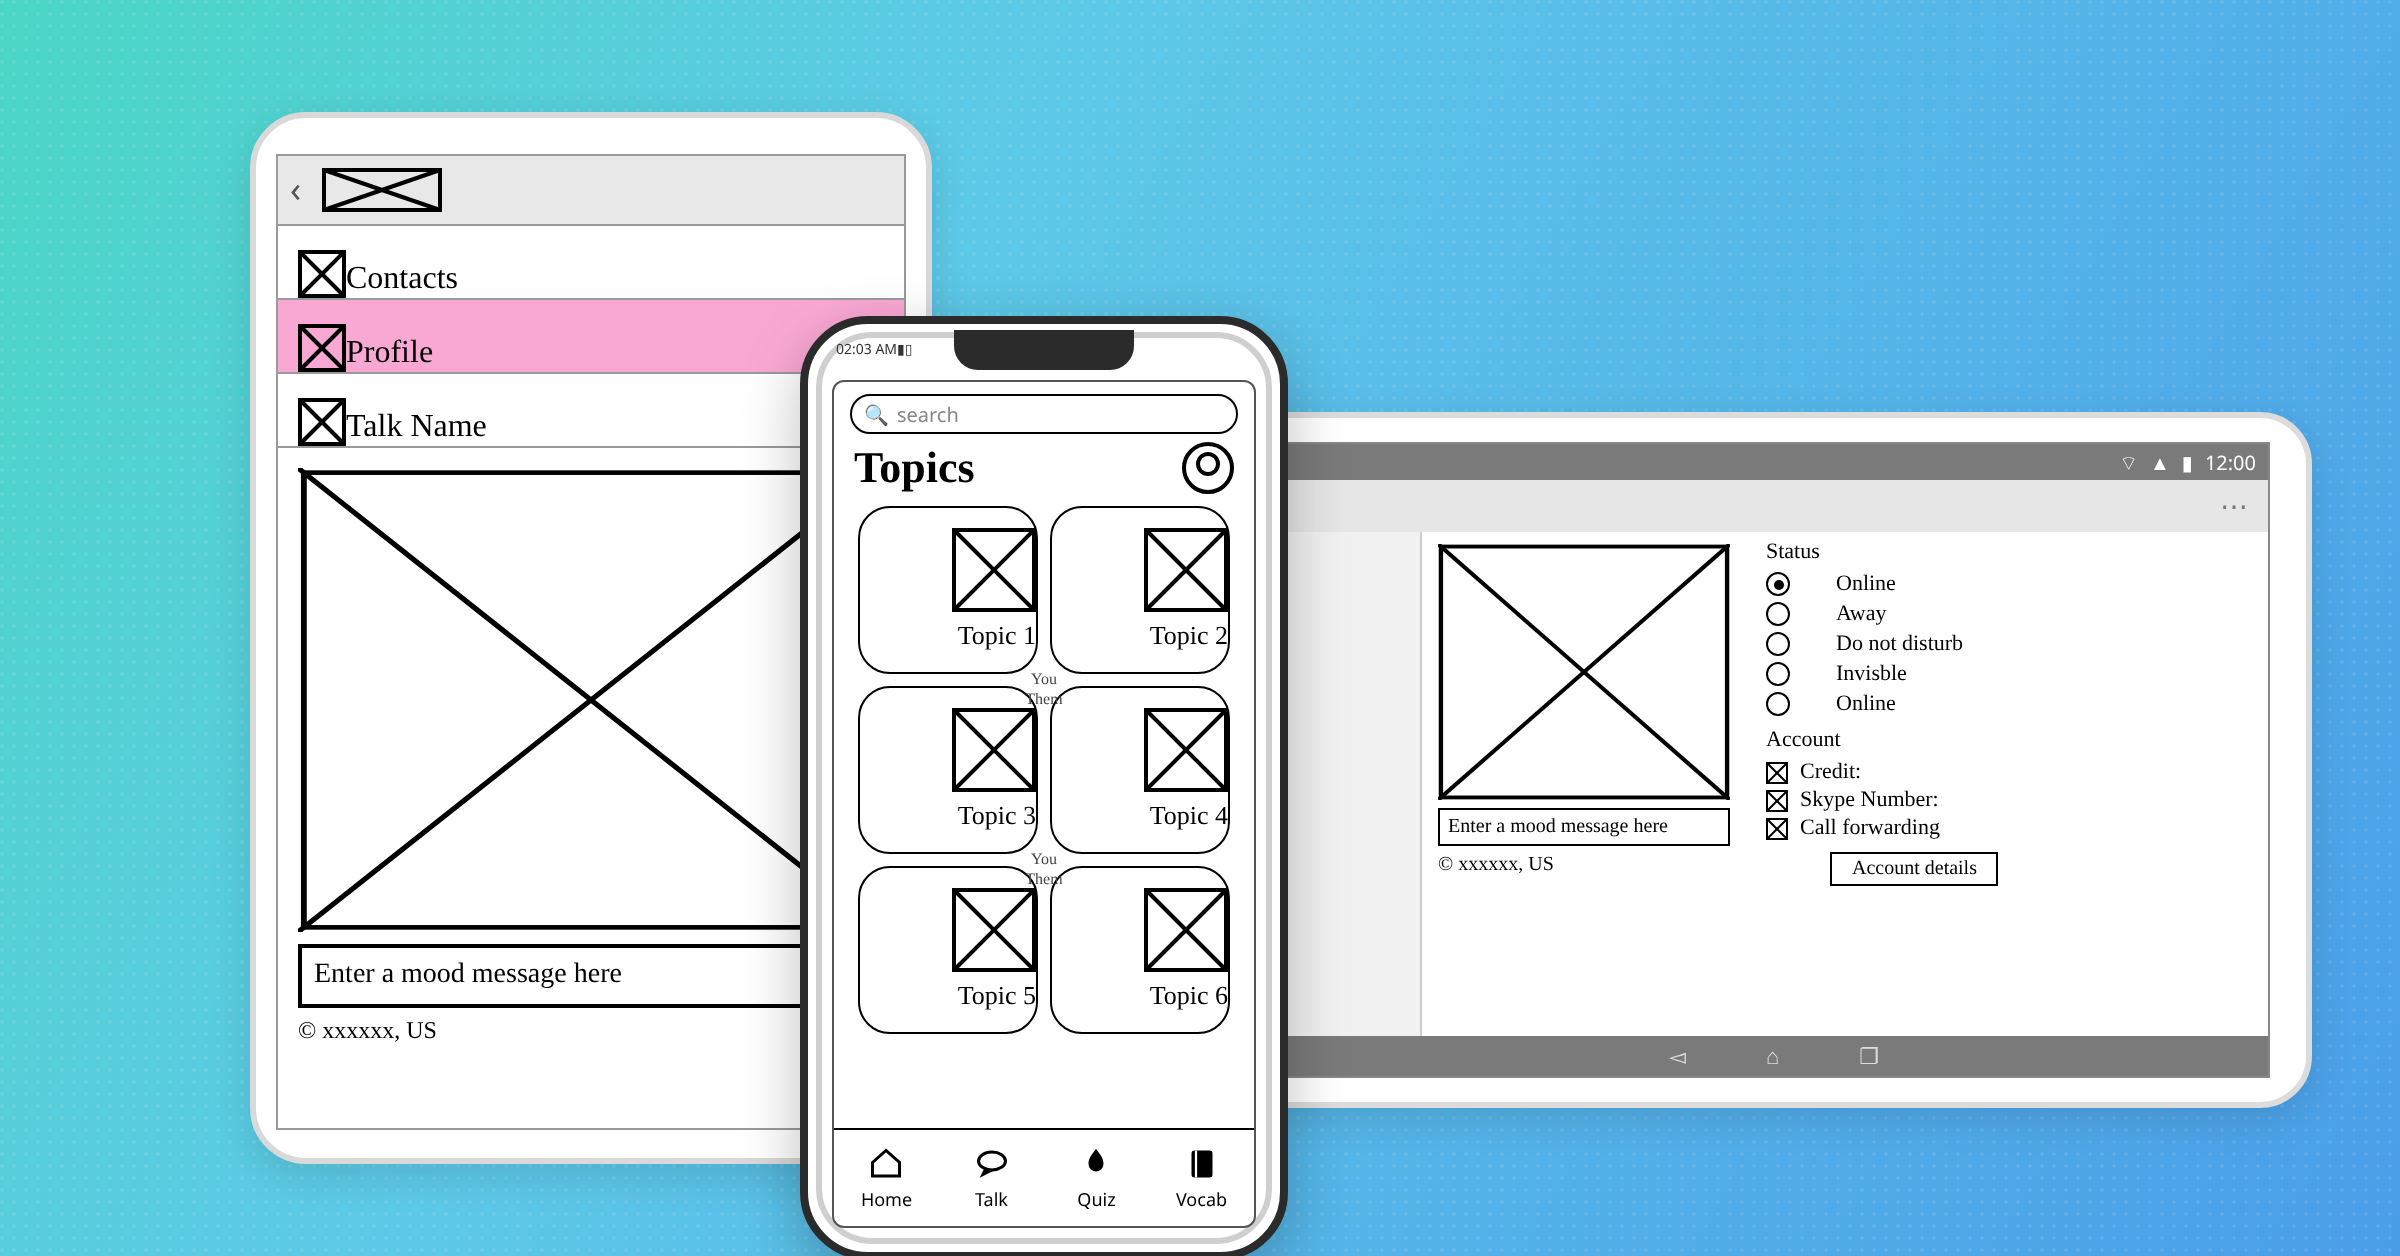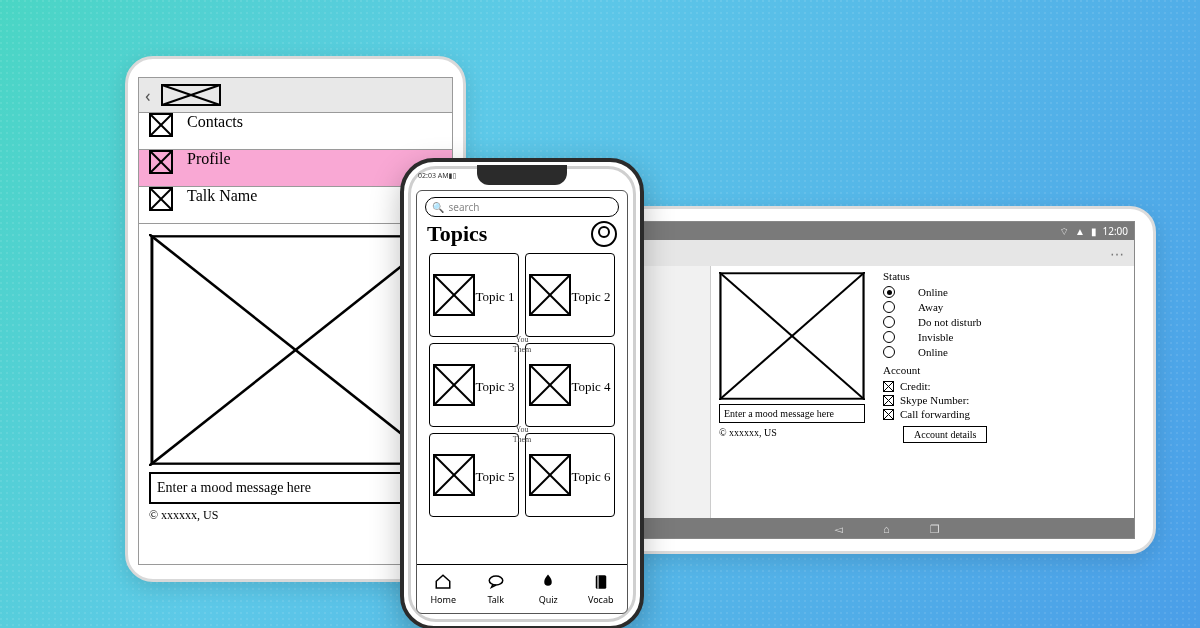--- a/index.html
+++ b/index.html
@@ -8,21 +8,21 @@
 .stage{position:absolute;inset:0}
 
 .hand{font-family:"Comic Sans MS","Segoe Script",cursive}
 
 
 .tabP{position:absolute;left:125px;top:56px;width:335px;height:520px;background:#fff;border:3px solid #d9d9d9;border-radius:28px;box-shadow:0 6px 20px rgba(0,0,0,.12)}
 .tabP .shell{position:absolute;left:10px;right:10px;top:18px;bottom:14px;border:1px solid #9a9a9a}
 .tabP .hdr{height:34px;background:#e8e8e8;border-bottom:1px solid #9a9a9a;display:flex;align-items:center;gap:10px;padding:0 6px}
 .tabP .hdr .chev{font-size:18px;color:#555}
 .tabP .hdr .logo{width:60px;height:22px;position:relative}
-.tabP .list .row{height:36px;display:flex;align-items:flex-start;gap:14px;padding:0 10px;border-bottom:1px solid #9a9a9a}
+.tabP .list .row{height:36px;display:flex;align-items:flex-end;padding:0 10px;border-bottom:1px solid #9a9a9a}
 .tabP .list .row.sel{background:#f9a8d4}
 .tabP .list .ic{width:24px;height:24px;position:relative}
 .tabP .big{margin:10px 10px 6px;height:232px;position:relative}
 .tabP .mood{margin:2px 10px 4px;border:2px solid #000;height:28px;display:flex;align-items:center;padding:0 6px;background:#fff;font-family:"Comic Sans MS",cursive;font-size:14px}
 .tabP .loc{margin:0 10px;font-size:12px;font-family:"Comic Sans MS",cursive}
 
 
 .tabL{position:absolute;left:600px;top:206px;width:550px;height:342px;background:#fff;border:3px solid #dcdcdc;border-radius:26px;box-shadow:0 6px 20px rgba(0,0,0,.12)}
 .tabL .dotL{position:absolute;left:14px;top:50%;width:10px;height:10px;border-radius:50%;background:#eee;transform:translateY(-50%)}
 .tabL .shell{position:absolute;left:36px;right:18px;top:12px;bottom:12px;border:1px solid #888}
@@ -34,36 +34,36 @@
 .tabL .left .sq{height:128px;position:relative}
 .tabL .left .moodL{border:1px solid #000;font-size:10px;padding:3px 4px;margin-top:4px}
 .tabL .left .locL{font-size:10px;margin-top:4px}
 .tabL .right{flex:1;padding:4px 10px 0;font-family:"Comic Sans MS",cursive;font-size:11px}
 .tabL .sect{font-size:11px;margin-bottom:4px}
 .tabL .opt{display:flex;align-items:center;gap:23px;margin-bottom:3px}
 .tabL .opt .r{width:10px;height:10px;border:1.5px solid #000;border-radius:50%;display:inline-flex;align-items:center;justify-content:center}
 .tabL .opt .r.on::after{content:"";width:5px;height:5px;border-radius:50%;background:#000}
 .tabL .ac{display:flex;align-items:center;gap:6px;margin-bottom:2px}
 .tabL .ac .cb{width:11px;height:11px;position:relative}
-.tabL .btn{border:1.5px solid #000;padding:2px 10px;font-size:10px;display:inline-block;margin-top:4px;margin-left:20px}
+.tabL .btn{border:1.5px solid #000;padding:2px 10px;font-size:10px;display:inline-block;margin-top:4px;margin-left:32px}
 .tabL .nav{position:absolute;left:0;right:0;bottom:0;height:20px;background:#7a7a7a;display:flex;align-items:center;justify-content:center;gap:40px;color:#ddd;font-size:11px}
 
 
 .phone{position:absolute;left:400px;top:158px;width:236px;height:464px;background:#fff;border:4px solid #2b2b2b;border-radius:34px;box-shadow:0 10px 30px rgba(0,0,0,.25);z-index:5}
 .phone .bezel{position:absolute;inset:4px;border:3px solid #cfcfcf;border-radius:28px}
 .phone .notch{position:absolute;top:3px;left:50%;width:90px;height:20px;background:#2b2b2b;border-radius:0 0 12px 12px;transform:translateX(-50%);z-index:2}
 .phone .sbar{position:absolute;top:6px;left:14px;right:14px;height:14px;display:flex;font-size:7px;color:#333;align-items:center}
 .phone .screen{position:absolute;top:28px;left:12px;right:12px;bottom:12px;border:1px solid #555;border-radius:6px;background:#fff;display:flex;flex-direction:column}
 .phone .search{margin:6px 8px 0;border:1.5px solid #000;border-radius:12px;height:18px;display:flex;align-items:center;padding:0 6px;font-size:10px;gap:4px}
 .phone .titleRow{display:flex;align-items:flex-end;justify-content:space-between;padding:4px 10px 2px}
 .phone .titleRow h1{margin:0;font-size:22px;font-weight:700;font-family:Georgia,serif}
 .phone .avatar{width:22px;height:22px;border:2px solid #000;border-radius:50%;display:flex;align-items:center;justify-content:center}
 .phone .avatar::after{content:"";width:8px;height:8px;border:2px solid #000;border-radius:50%;margin-top:-4px}
 .phone .grid{flex:1;display:grid;grid-template-columns:1fr 1fr;gap:6px;padding:4px 12px 0;overflow:hidden}
-.phone .card{border:1.5px solid #000;border-radius:4px;display:flex;flex-direction:row;align-items:center;justify-content:center;height:82px}
+.phone .card{border:1.5px solid #000;border-radius:16px;display:flex;flex-direction:column;align-items:flex-end;justify-content:center;height:82px}
 .phone .card .thumb{width:42px;height:42px;position:relative}
 .phone .card .lbl{font-family:Georgia,serif;font-size:13px;margin-top:4px}
 .phone .chat{position:absolute;left:50%;font-size:8px;font-family:"Comic Sans MS",cursive;color:#444;text-align:center;transform:translateX(-50%)}
 .phone .nav{height:48px;border-top:1.5px solid #000;display:flex}
 .phone .nav .t{flex:1;display:flex;flex-direction:column;align-items:center;justify-content:center;font-size:9px;gap:2px}
 .phone .nav .t svg{width:20px;height:18px}
 </style>
 </head>
 <body>
 

